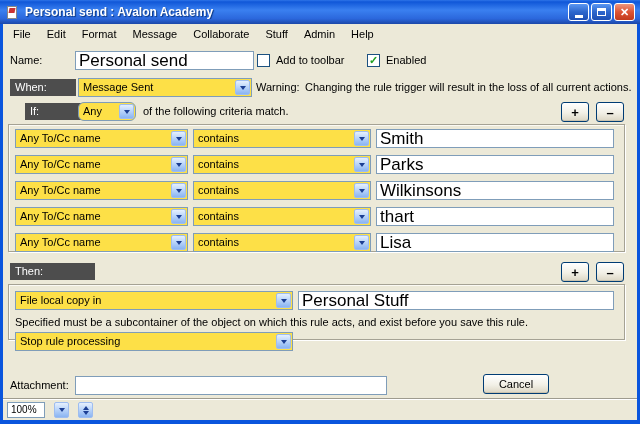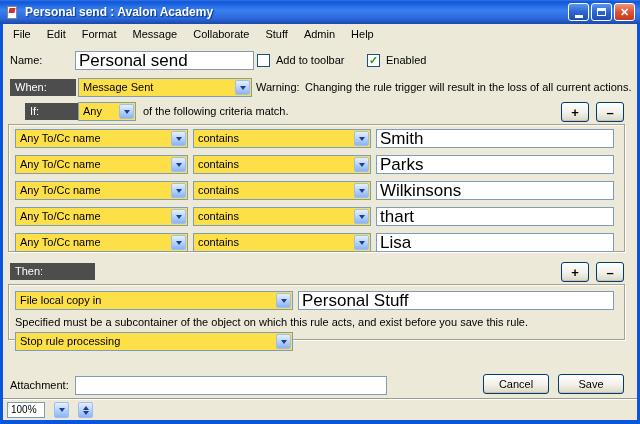--- a/index.html
+++ b/index.html
@@ -137,21 +137,21 @@
         <span class="cbtn">
             <span class="tri-down"></span>
           </span>
       </div>
       <span class="lbl" style="left:253px;">Warning:</span>
       <span class="lbl" style="left:302px;">Changing the rule trigger will result in the loss of all current actions.</span>
     </div>
 
     <div class="row" style="top:78px; height:20px;">
       <span class="darklabel" style="left:22px; width:84px; top:1px;">If:</span>
-      <div class="combo" style="left:75px; width:58px; top:0;">
+      <div class="combo" style="left:75px; width:58px; top:0;border-radius:6px;">
         <span class="cval">Any</span>
         <span class="cbtn">
             <span class="tri-down"></span>
           </span>
       </div>
       <span class="lbl" style="left:140px;">of the following criteria match.</span>
       <div class="xpbtn small" style="left:558px; width:28px; top:0;">+</div>
       <div class="xpbtn small" style="left:593px; width:28px; top:0;">–</div>
     </div>
 
@@ -253,21 +253,20 @@
         <span class="cbtn">
             <span class="tri-down"></span>
           </span>
       </div>
     </div>
 
     <div class="row" style="top:350px; height:21px;">
       <span class="lbl" style="left:7px; top:2px;">Attachment:</span>
       <input class="tinput" style="left: 72px; width: 312px; top: 2px;" value="">
       <div class="xpbtn" style="left:480px; width:66px; top:0;">Cancel</div>
-      <div class="xpbtn" style="left:555px; width:66px; top:0;">Save</div>
     </div>
 
     <div class="status-sep" style="bottom:20px;"></div>
     <div class="statusbar">
       <div class="zoomctl">
         <span class="zoombox">100%</span>
         <span class="zoomarrow">
             <span class="tri-down"></span>
           </span>
         <span class="spinner">

